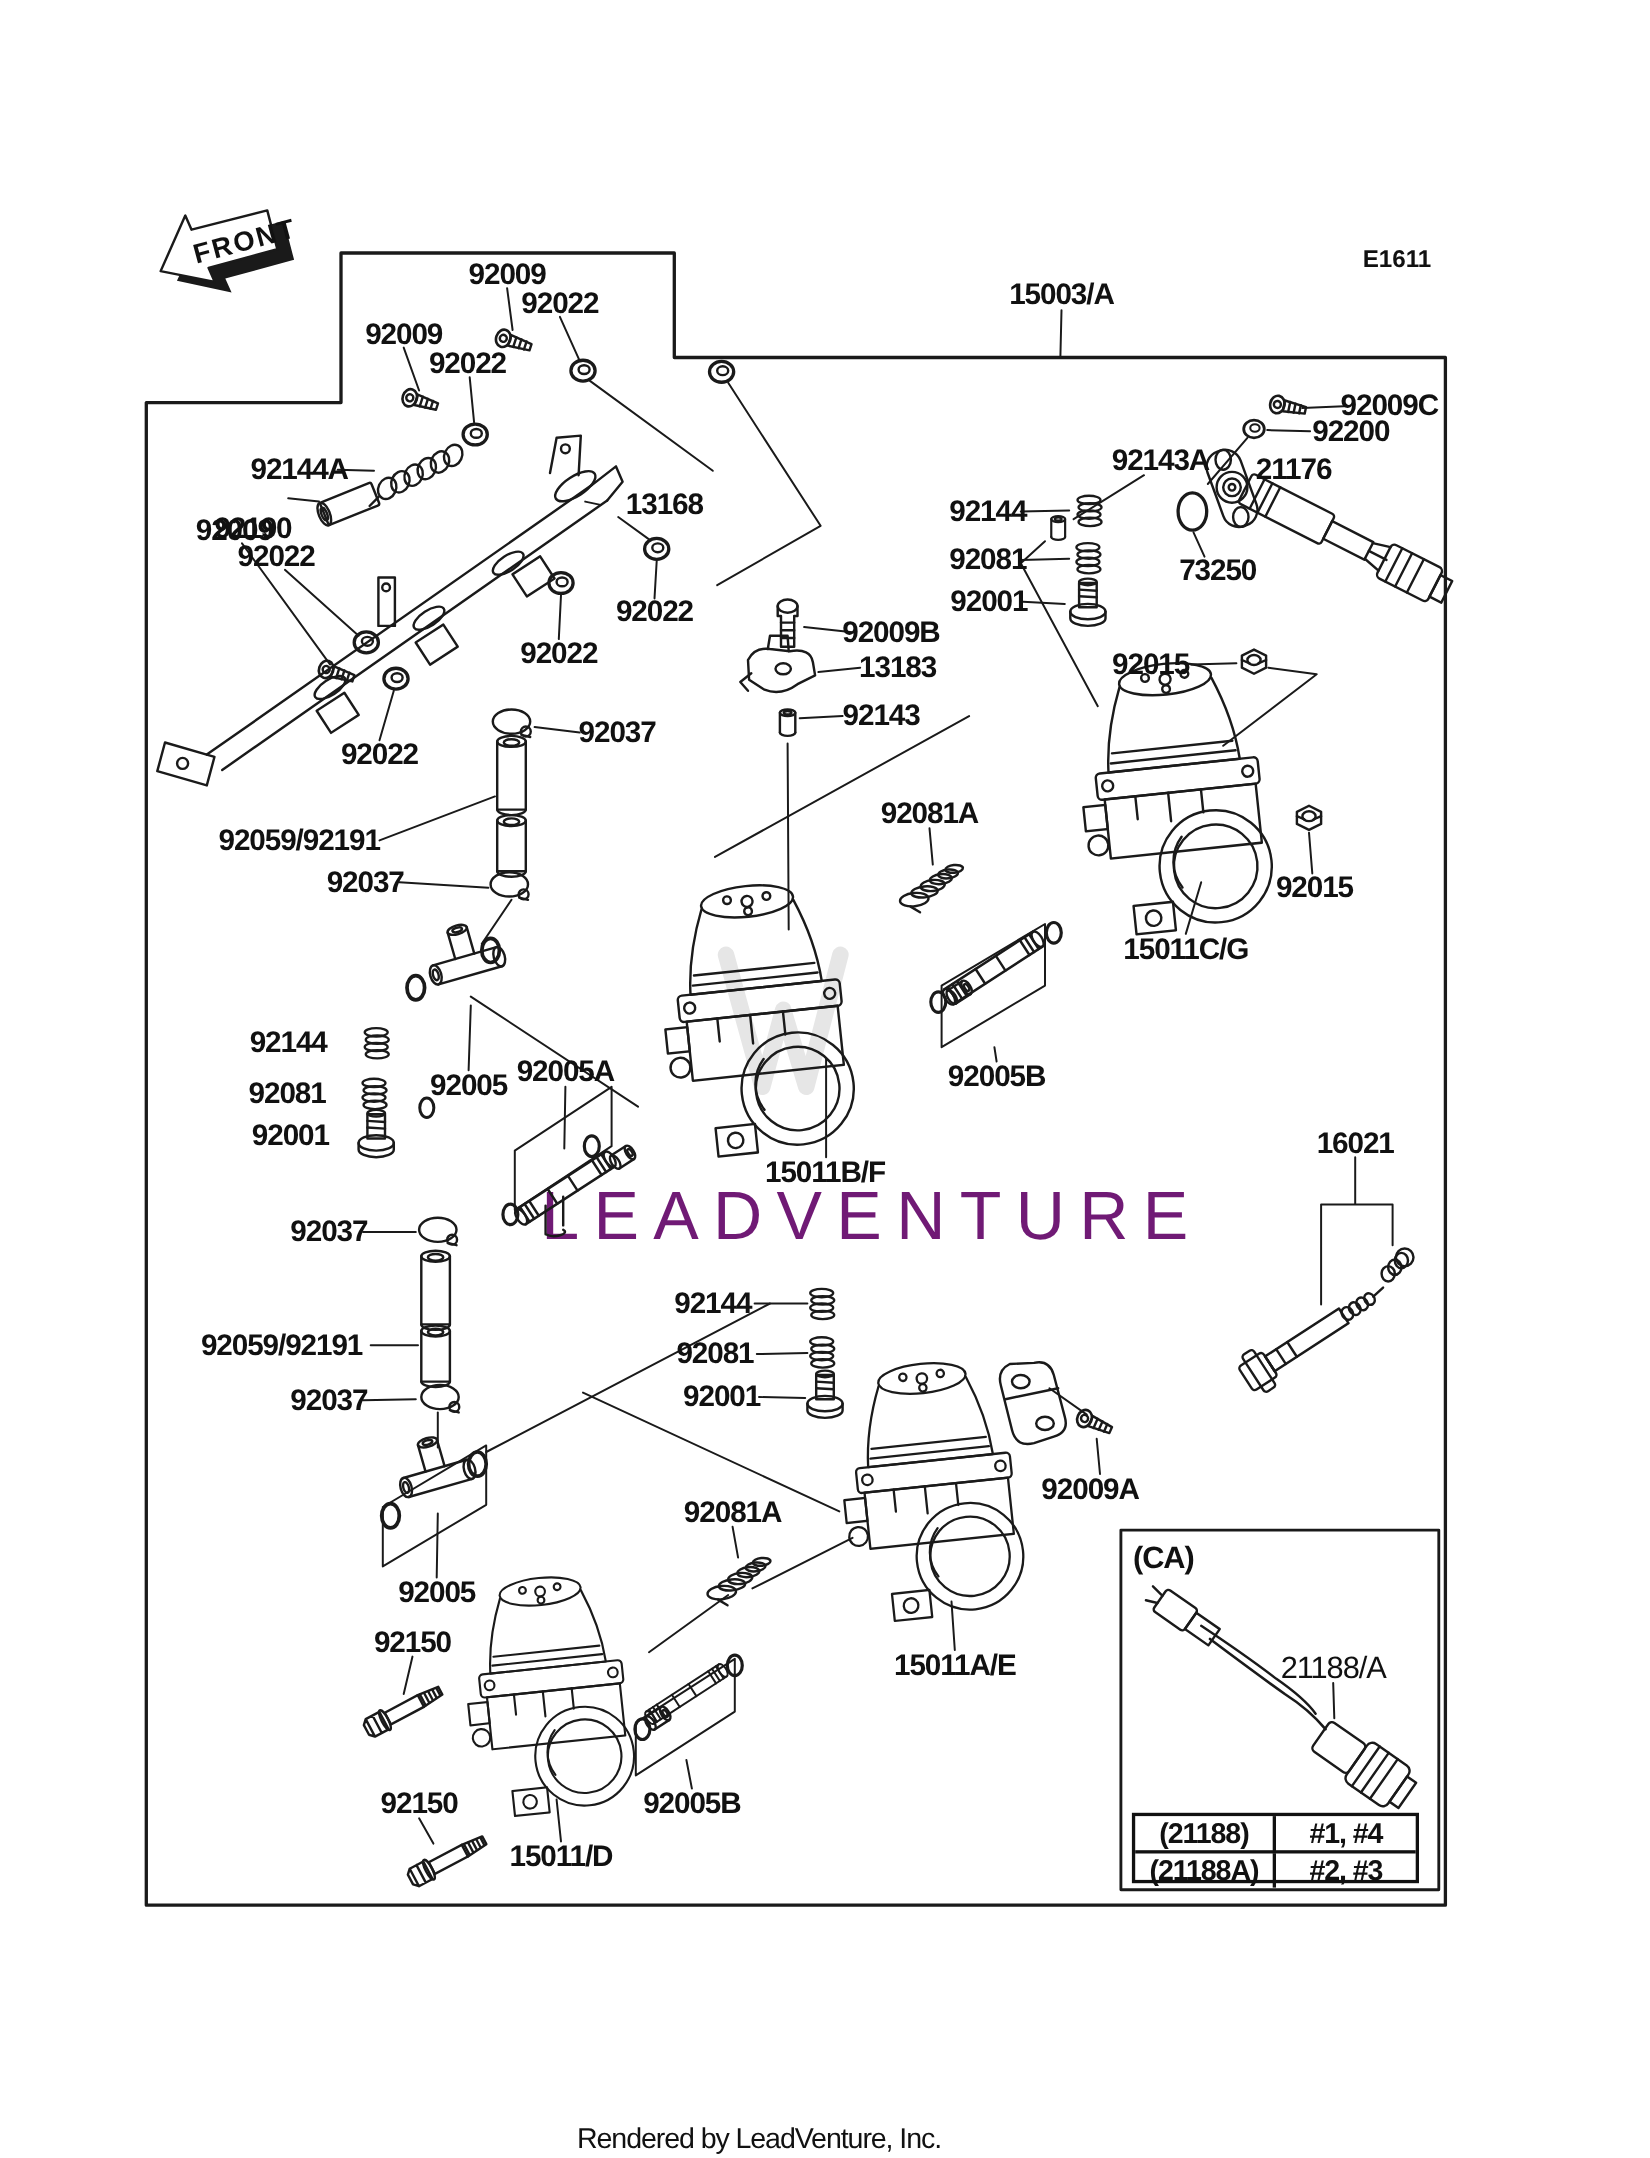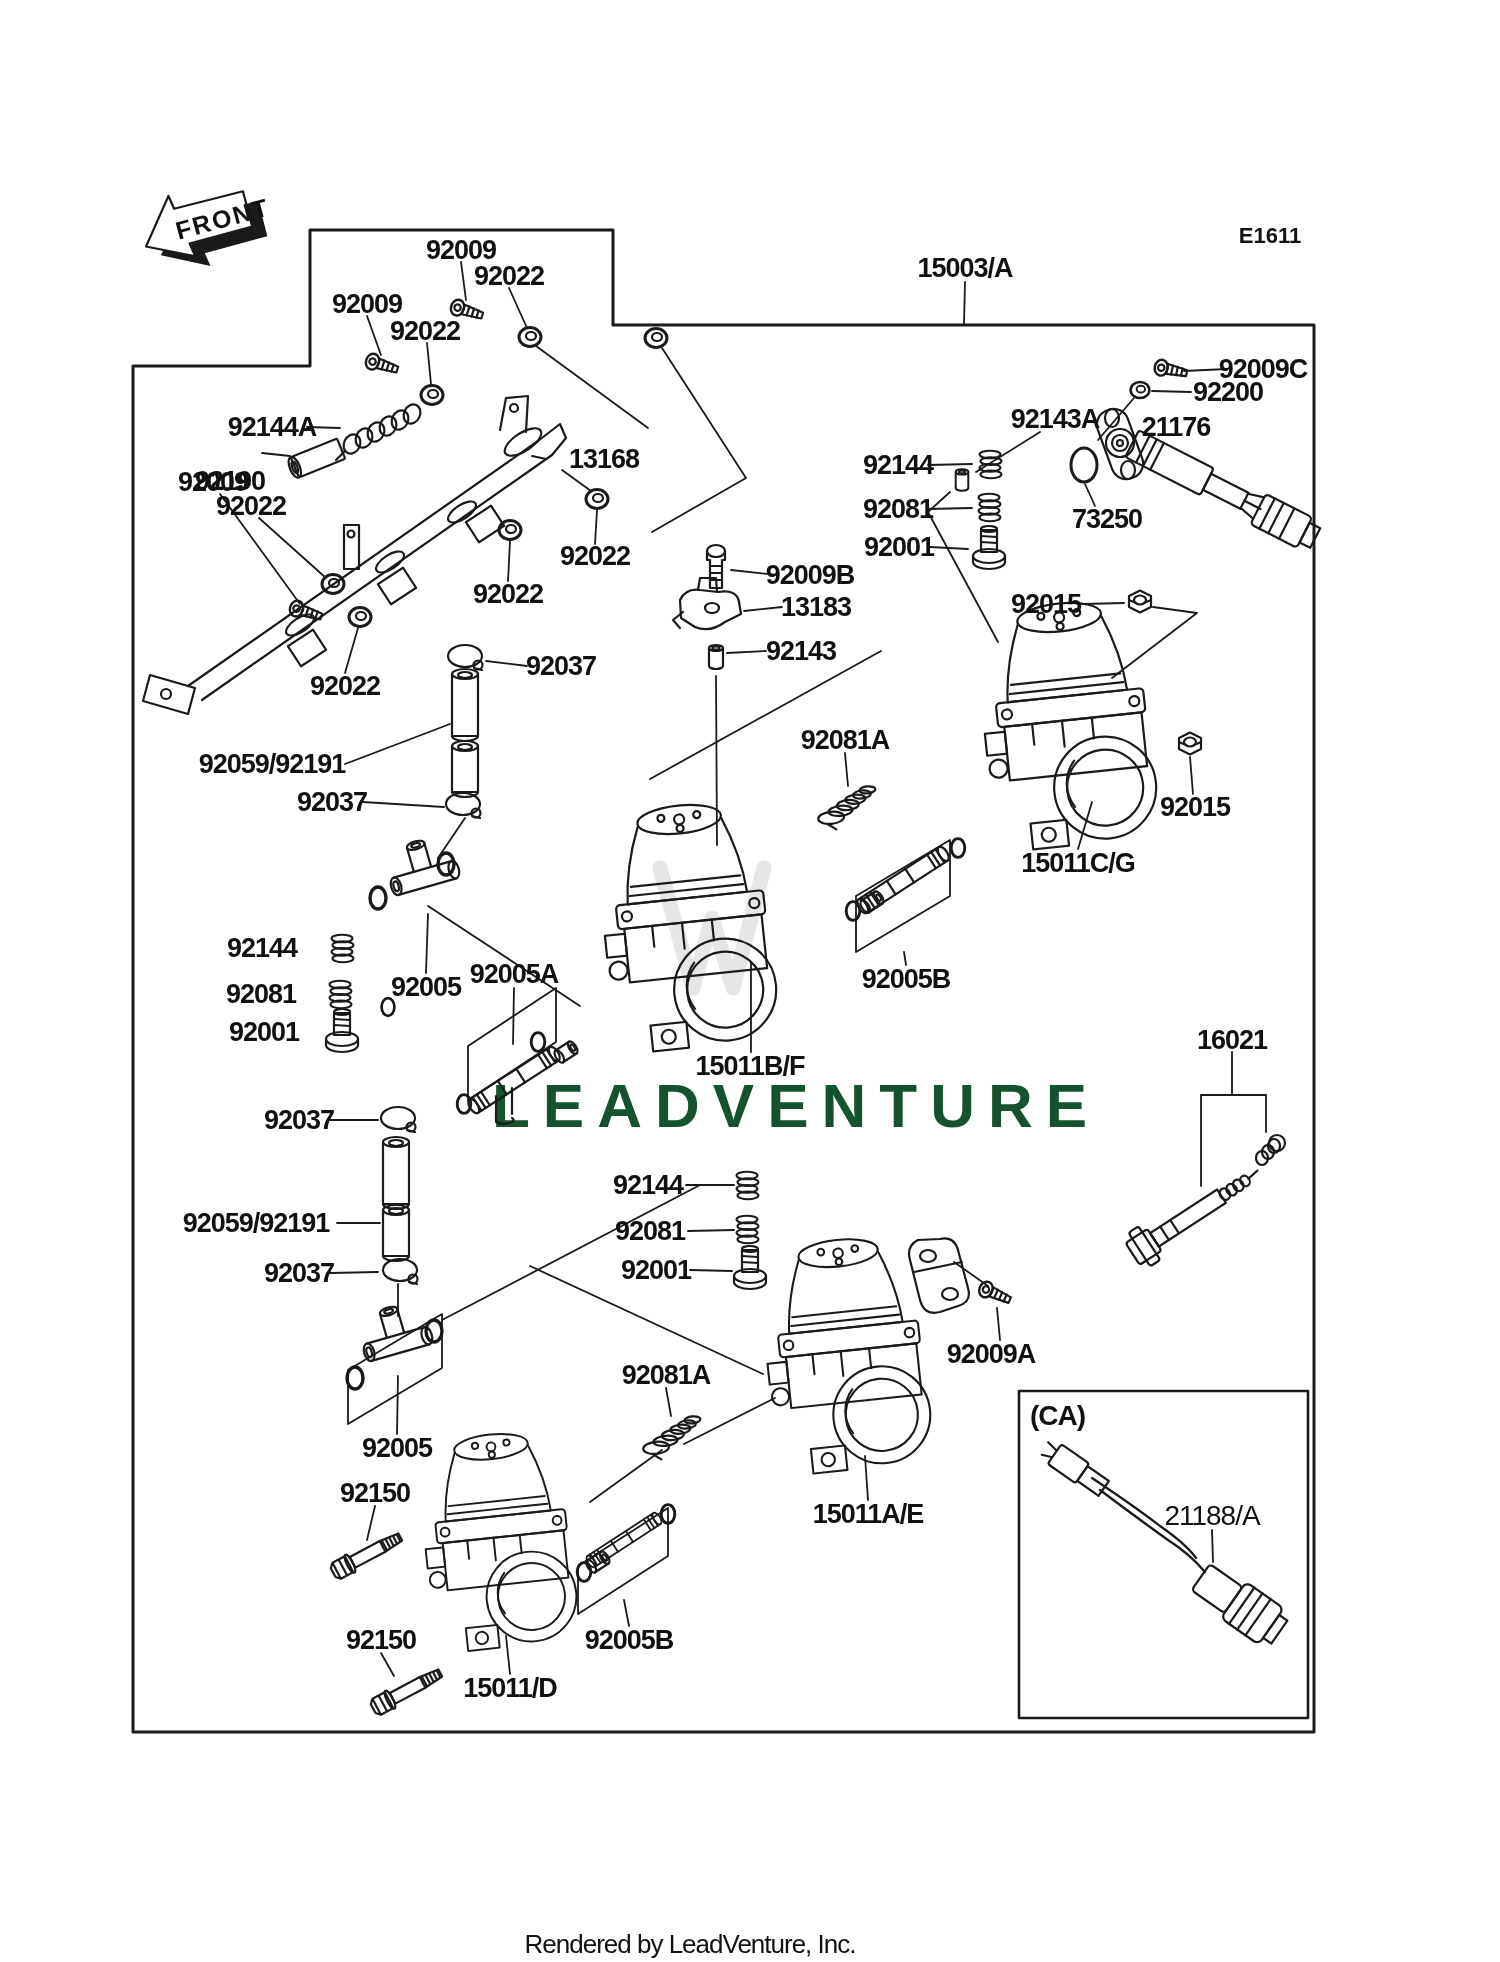--- a/index.html
+++ b/index.html
@@ -3,22 +3,22 @@
 <meta charset="utf-8">
 <style>
   html,body{margin:0;padding:0;background:#fff;}
   .page{position:relative;width:1500px;height:1962px;background:#fff;overflow:hidden;
         font-family:"Liberation Sans",sans-serif;color:#111;}
   .layer{position:absolute;left:0;top:0;width:1500px;height:1962px;}
   svg.diagram{position:absolute;left:0;top:0;}
   .pl{position:absolute;transform:translate(-50%,-50%);font-weight:bold;font-size:27px;
       letter-spacing:-1px;white-space:nowrap;color:#111;}
   .code{position:absolute;transform:translate(-50%,-50%);font-weight:bold;font-size:22px;color:#111;}
-  .watermark{position:absolute;left:492px;top:1070px;font-weight:bold;font-size:62px;
-      letter-spacing:13px;color:#14532d;white-space:nowrap;}
+  .watermark{position:absolute;left:492px;top:1070px;font-weight:normal;font-size:62px;
+      letter-spacing:13px;color:#701a75;white-space:nowrap;}
   .credit{position:absolute;left:690px;top:1944px;transform:translate(-50%,-50%);
       font-size:26px;letter-spacing:-1px;color:#111;white-space:nowrap;}
   .ca-title{position:absolute;left:1030px;top:1400px;font-weight:bold;font-size:28px;letter-spacing:-1px;}
   .ca-part{position:absolute;transform:translate(-50%,-50%);left:1212px;top:1516px;
       font-weight:normal;font-size:28px;letter-spacing:-1px;}
   .ca-table{position:absolute;left:1029px;top:1648px;width:255px;height:58px;
       border:3px solid #111;display:grid;grid-template-columns:128px 1fr;grid-template-rows:1fr 1fr;}
   .ca-table .cell{display:flex;align-items:center;justify-content:center;
       font-weight:bold;font-size:26px;letter-spacing:-1px;
       border-right:3px solid #111;border-bottom:3px solid #111;}
@@ -484,16 +484,22 @@
       <div class="pl" style="left: 510px; top: 1688px;">15011/D</div>
       <div class="pl" style="left: 629px; top: 1640px;">92005B</div>
     </div>
 
   <div class="code" style="left:1270px;top:236px;">E1611</div>
 
   <div class="ca-title">(CA)</div>
 
   <div class="ca-part">21188/A</div>
 
+  <div class="ca-table">
+    <div class="cell">(21188)</div>
+    <div class="cell">#1, #4</div>
+    <div class="cell">(21188A)</div>
+    <div class="cell">#2, #3</div>
+  </div>
 
   <div class="credit">Rendered by LeadVenture, Inc.</div>
 
 </div>
 
 </body></html>

